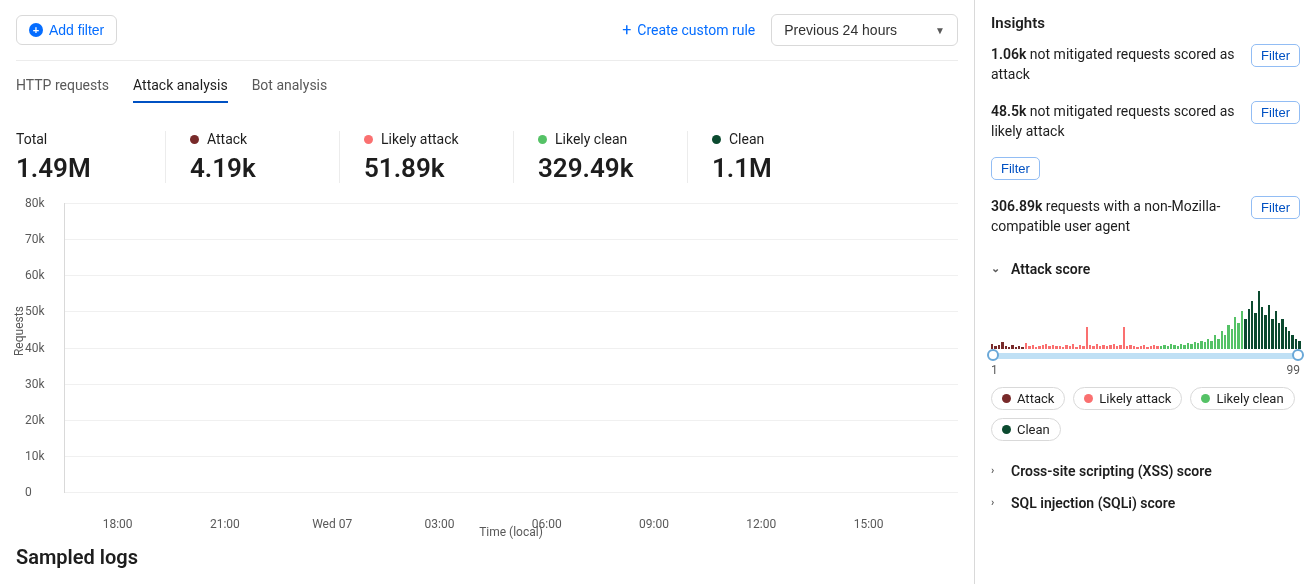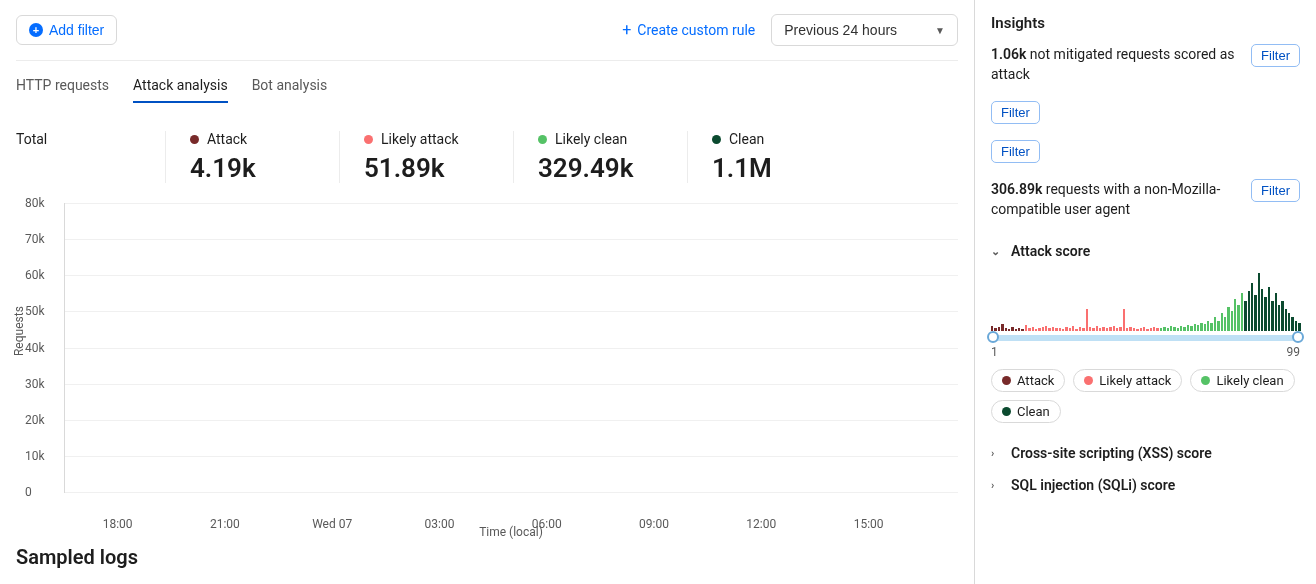--- a/index.html
+++ b/index.html
@@ -128,20 +128,21 @@
         <div class="tab">HTTP requests</div>
         <div class="tab active">Attack analysis</div>
         <div class="tab">Bot analysis</div>
       </div>
 
     <div class="stats" id="stats">
         <div class="stat">
           <div class="label">
             <span>Total</span>
           </div>
+          <div class="value">1.49M</div>
         </div>
         <div class="stat">
           <div class="label">
             <span class="dot" style="background: rgb(120, 42, 42);"></span>
             <span>Attack</span>
           </div>
           <div class="value">4.19k</div>
         </div>
         <div class="stat">
           <div class="label">
@@ -358,20 +359,21 @@
 
   <div class="side">
     <div class="side-inner">
       <h3>Insights</h3>
       <div id="insights">
           <div class="insight">
             <div class="txt"><b>1.06k</b><span> not mitigated requests scored as attack</span></div>
             <button class="filter-btn">Filter</button>
           </div>
           <div class="insight">
+            <div class="txt"><b>48.5k</b><span> not mitigated requests scored as likely attack</span></div>
             <button class="filter-btn">Filter</button>
           </div>
           <div class="insight">
             <button class="filter-btn">Filter</button>
           </div>
           <div class="insight">
             <div class="txt"><b>306.89k</b><span> requests with a non-Mozilla-compatible user agent</span></div>
             <button class="filter-btn">Filter</button>
           </div>
         </div>

